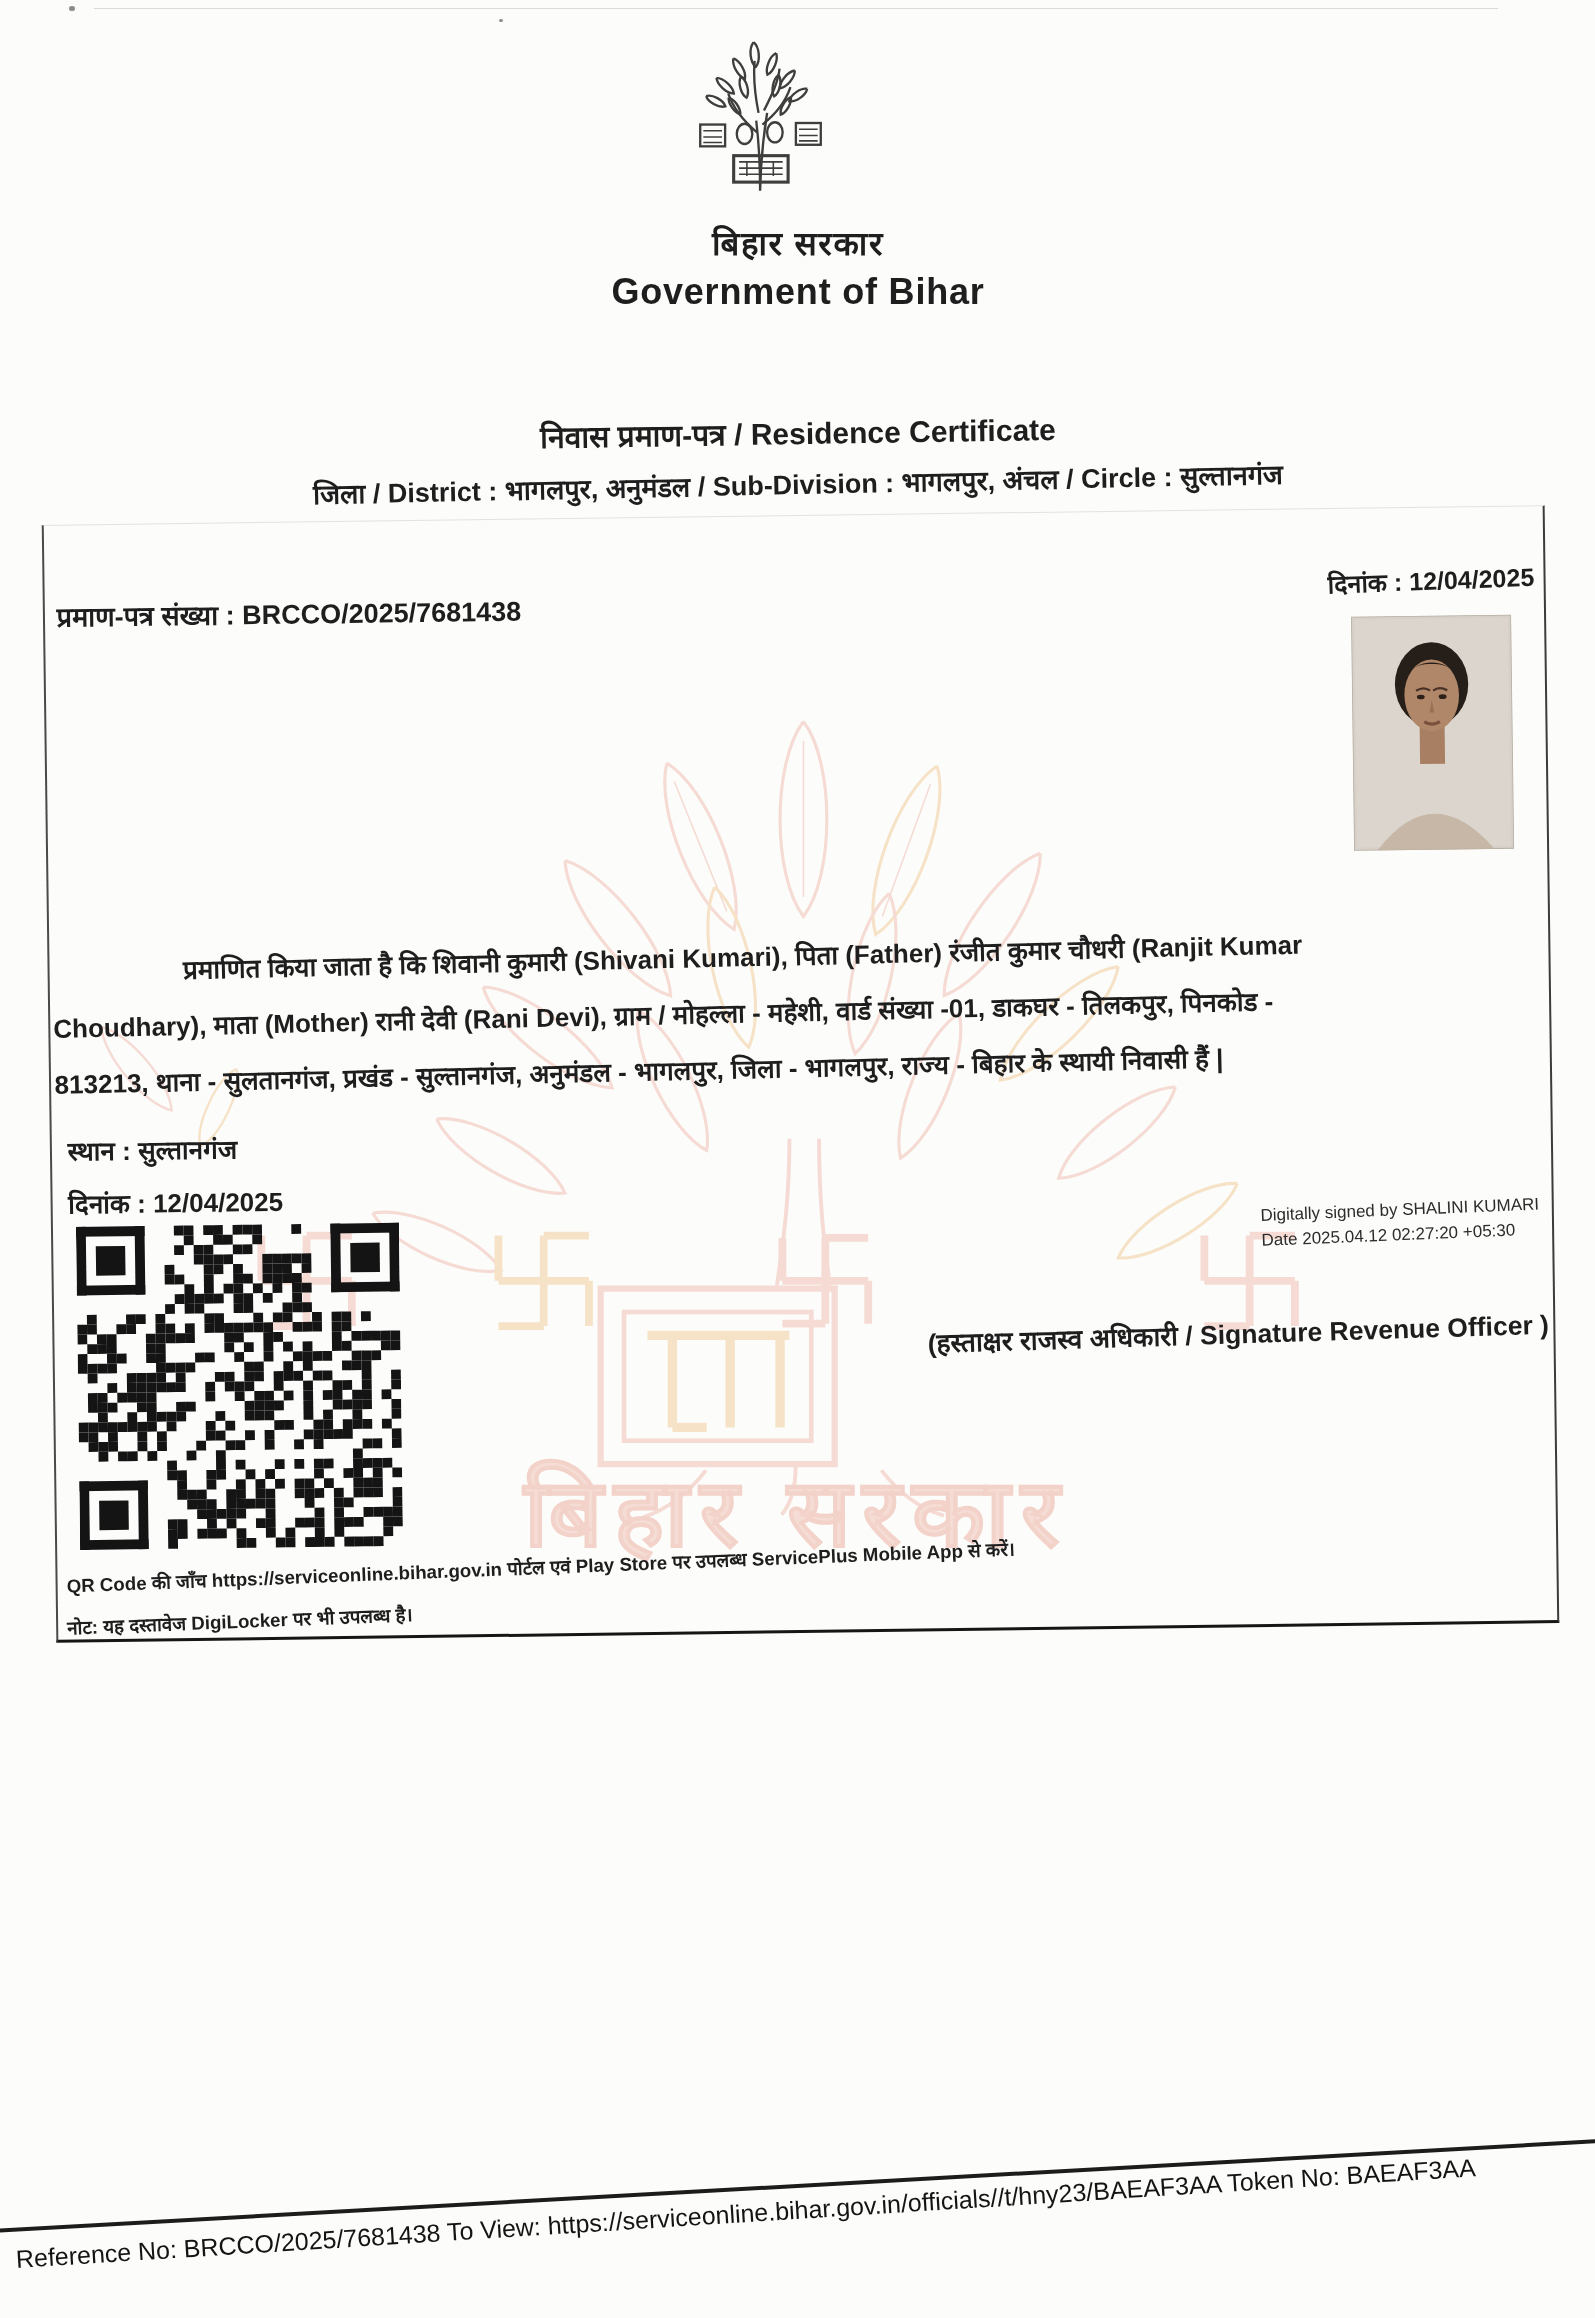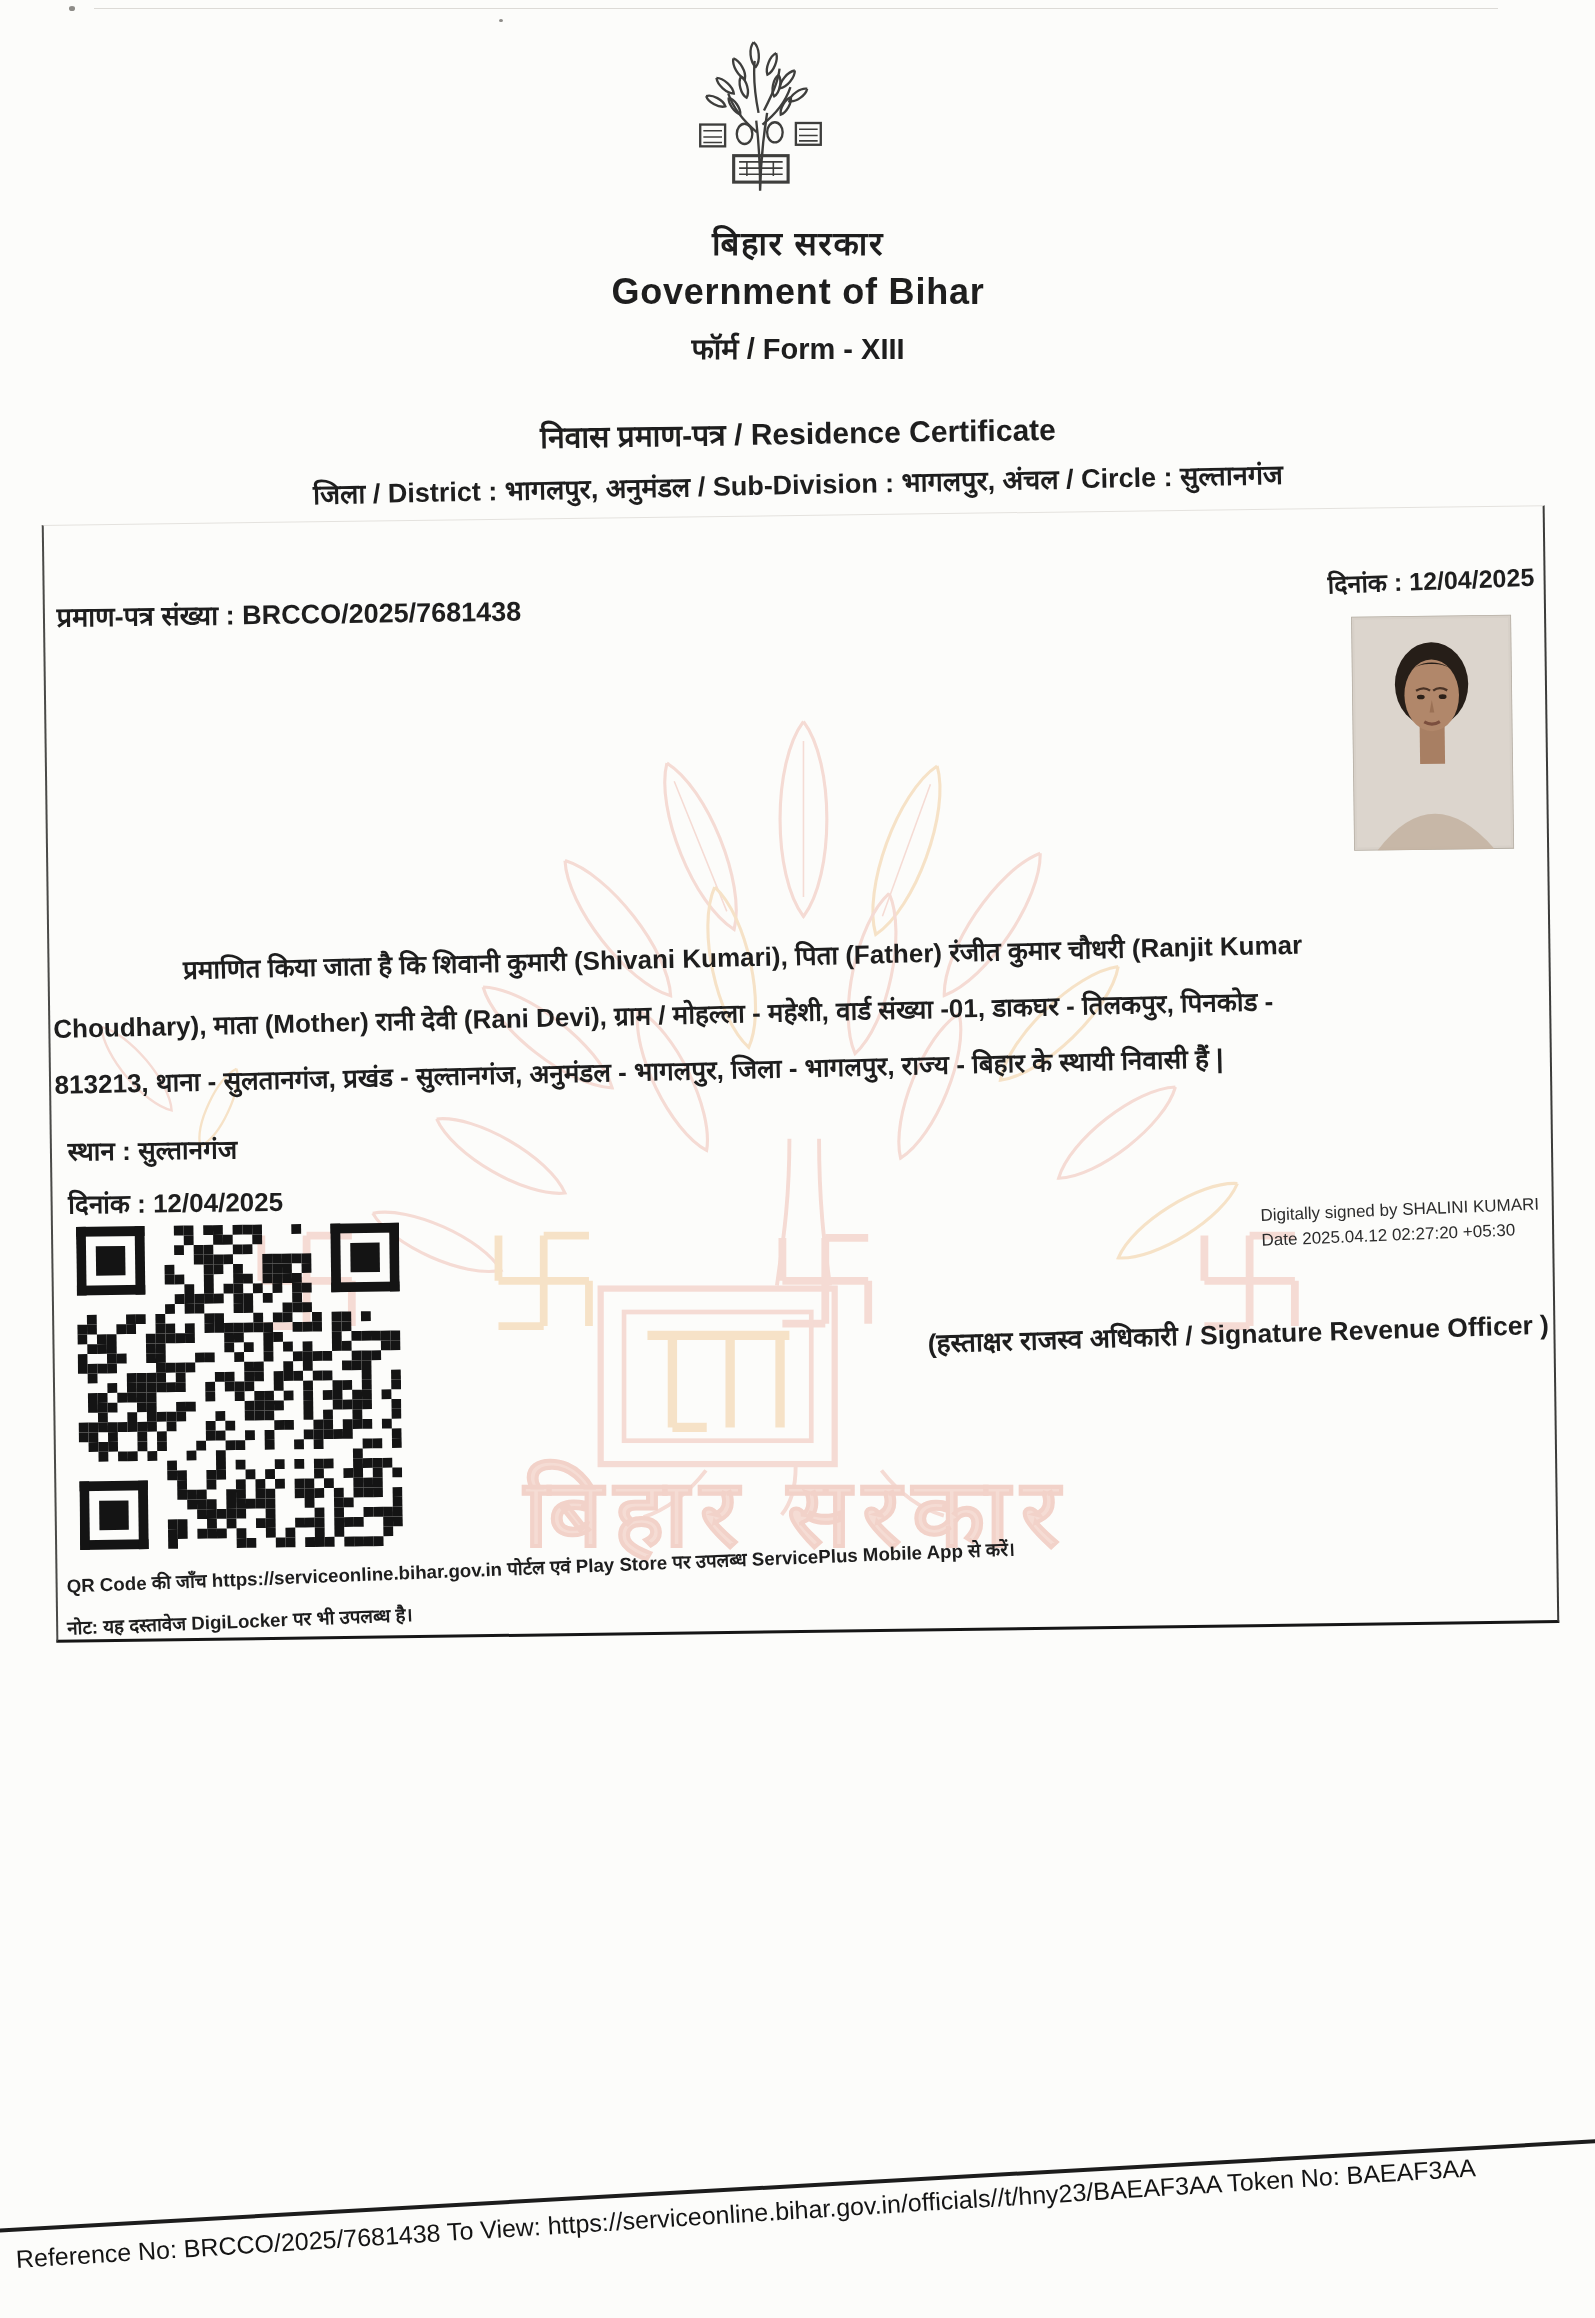--- a/index.html
+++ b/index.html
@@ -195,21 +195,20 @@
         </g>
 
       <rect x="83" y="150" width="70" height="34" stroke-width="4"></rect>
       <path d="M90,158 H146 M90,166 H146 M90,174 H146" stroke-width="2"></path>
       <path d="M100,158 V176 M118,158 V176 M134,158 V176" stroke-width="2"></path>
     </g>
   </svg>
 
   <div class="abs ctr org-hi" style="z-index:2;">बिहार सरकार</div>
   <div class="abs ctr org-en" style="z-index:2;">Government of Bihar</div>
-  <div class="abs ctr form-line" style="z-index:2;">फॉर्म / Form - XIII</div>
   <div class="abs ctr cert-title" style="z-index:2;">निवास प्रमाण-पत्र / Residence Certificate</div>
   <div class="abs ctr jurisdiction" style="z-index:2;">जिला / District : भागलपुर, अनुमंडल / Sub-Division : भागलपुर, अंचल / Circle : सुल्तानगंज</div>
 
   <div class="abs cert-box" style="z-index:2;">
 
     <div class="abs cert-no">प्रमाण-पत्र संख्या : BRCCO/2025/7681438</div>
     <div class="abs issue-date">दिनांक : 12/04/2025</div>
 
     <svg class="abs photo-frame" viewBox="0 0 205 300">
       <rect x="0" y="0" width="205" height="300" fill="#d7d0c8" stroke="#b7b0a6" stroke-width="2"></rect>

